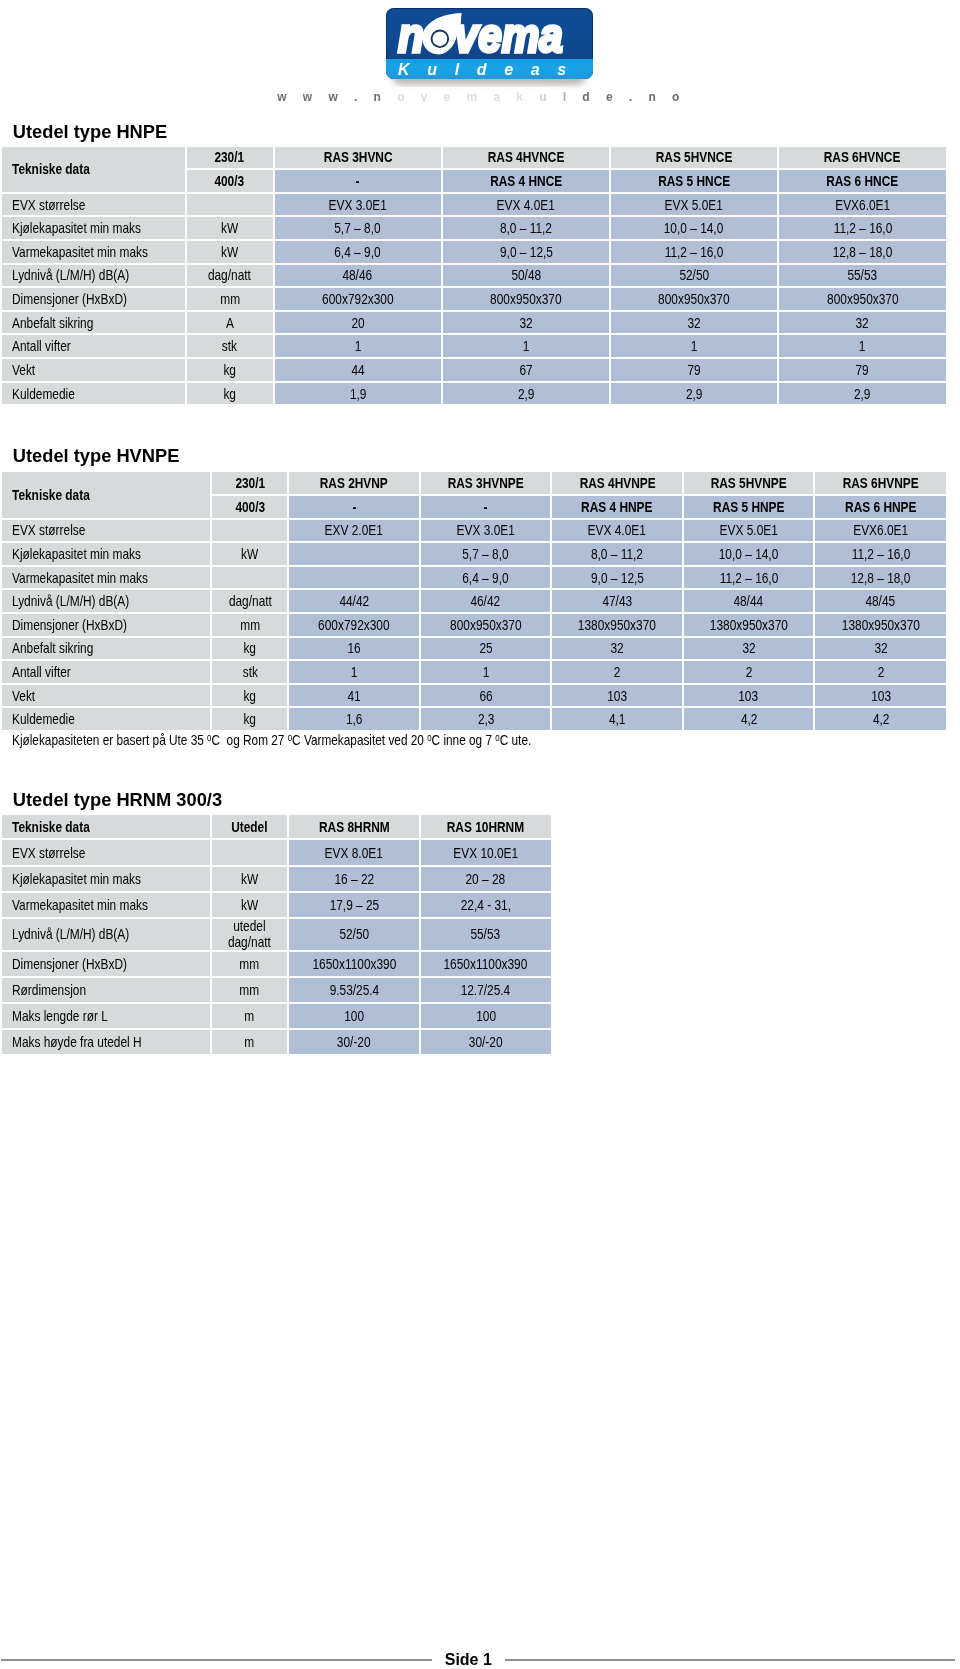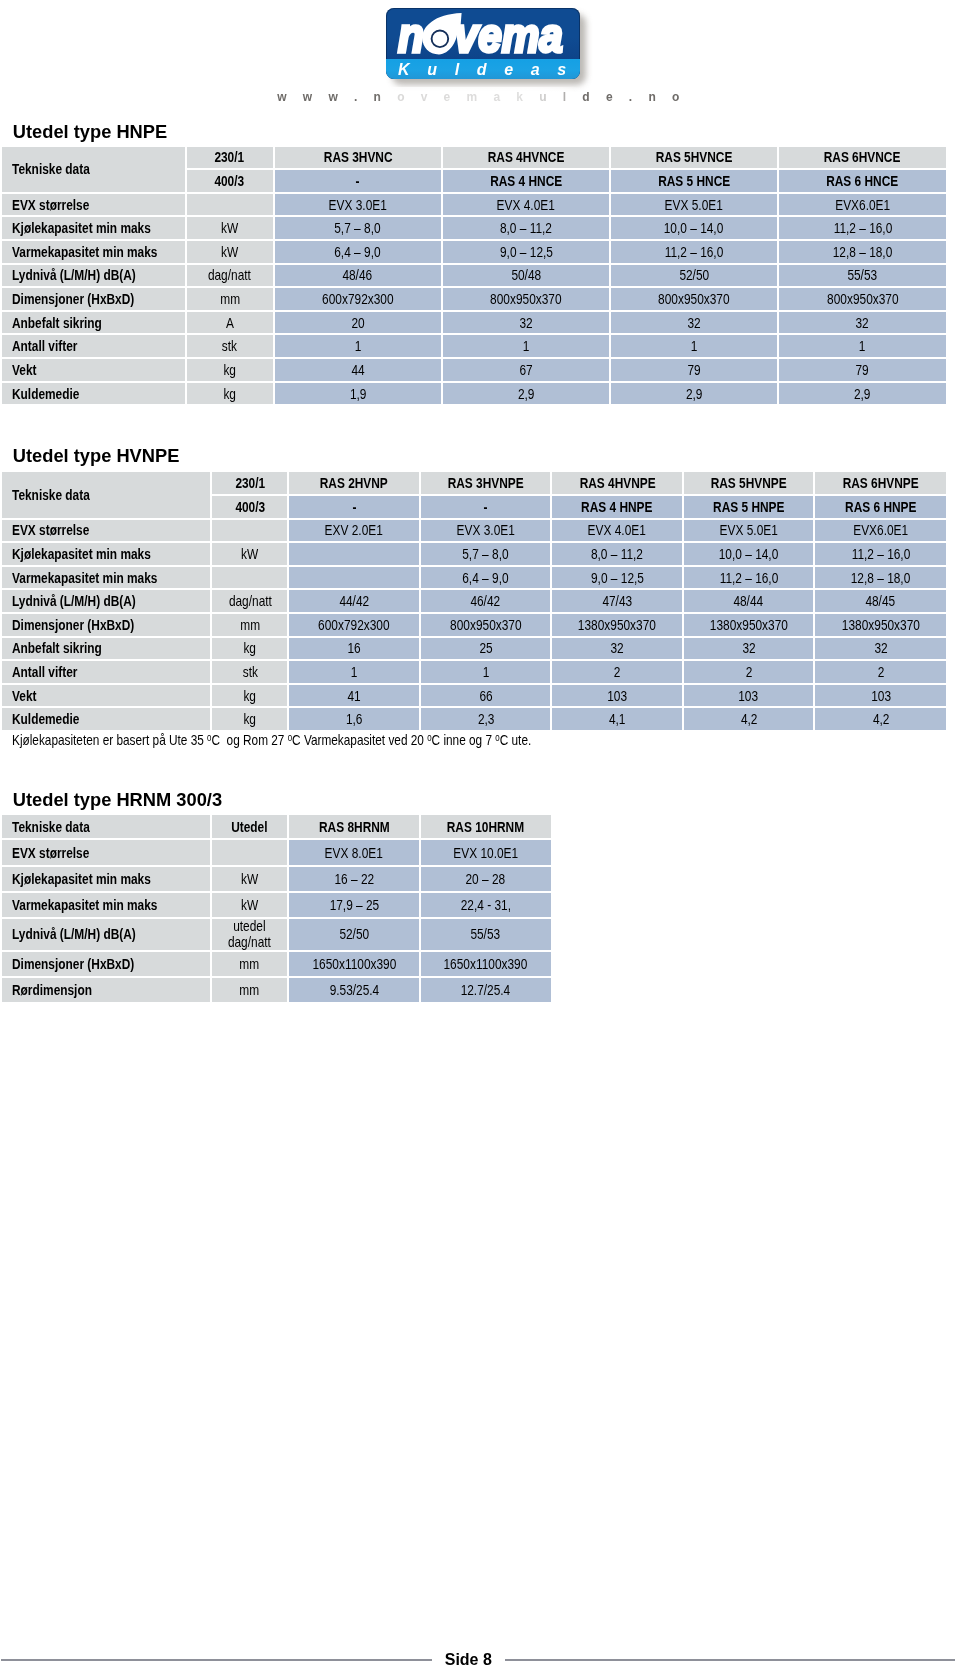--- a/index.html
+++ b/index.html
@@ -34,20 +34,21 @@
   .logo-wrap { position: absolute; left: 386.4px; top: 8.1px; width: 230px; height: 96px; }
   .logo-shadow {
     position: absolute; left: 6px; top: 6px; width: 193.5px; height: 70.6px;
     border-radius: 9px; background: #aba7a2; filter: blur(3.2px); opacity: .8;
   }
   .logo-box {
     position: absolute; left: 0px; top: 0px; width: 193.5px; height: 70.6px;
     border-radius: 8px; overflow: hidden;
     box-shadow: inset 0 0 0 1px rgba(6,32,70,0.55);
     background: linear-gradient(180deg, var(--logo-dark) 0%, var(--logo-dark) 42%, #0d4288 78%, var(--logo-dark) 100%);
+    padding-left: 13px;
   }
   .logo-lower {
     position: absolute; left: 0; bottom: 0; width: 100%; height: 19.4px;
     background: linear-gradient(180deg, #15a0e4 0%, var(--logo-light) 55%, #2196d6 100%);
   }
   .logo-word {
     position: absolute; left: 12.1px; top: 3.3px;
     font-family: "Liberation Sans", sans-serif;
     font-weight: bold; font-style: italic;
     font-size: 48.2px; line-height: 48.2px; color: var(--logo-text);
@@ -109,21 +110,21 @@
     display: inline-block;
     transform: scaleX(0.815);
     white-space: nowrap;
     position: relative;
     top: 0.2px;
   }
   table.t td.c .cx { transform-origin: center; }
   table.t td.l .cx { transform-origin: left; }
   table.t td.blue { background: var(--data-cell); }
   table.t td.c { text-align: center; }
-  table.t td.l { text-align: left; padding-left: 10.4px; font-weight: bold; }
+  table.t td.l { text-align: left; padding-left: 10.4px; }
   table.t td.b { font-weight: bold; }
 
   #table3 td { height: 24.2px; }
   #table3 tr:first-child td { height: 23.3px; }
   #table3 td .cx { line-height: 1.05; }
   .note {
     position: absolute; font-size: 14.5px; white-space: nowrap;
     transform: scaleX(0.815); transform-origin: left top;
   }
   .note sup { font-size: 9.7px; vertical-align: 0.40em; }
@@ -422,18 +423,30 @@
           <td class="c"><span class="cx">mm</span></td>
           <td class="c blue"><span class="cx">1650x1100x390</span></td>
           <td class="c blue"><span class="cx">1650x1100x390</span></td>
         </tr>
         <tr>
           <td class="l"><span class="cx">Rørdimensjon</span></td>
           <td class="c"><span class="cx">mm</span></td>
           <td class="c blue"><span class="cx">9.53/25.4</span></td>
           <td class="c blue"><span class="cx">12.7/25.4</span></td>
         </tr>
+        <tr>
+          <td class="l"><span class="cx">Maks lengde rør L</span></td>
+          <td class="c"><span class="cx">m</span></td>
+          <td class="c blue"><span class="cx">100</span></td>
+          <td class="c blue"><span class="cx">100</span></td>
+        </tr>
+        <tr>
+          <td class="l"><span class="cx">Maks høyde fra utedel H</span></td>
+          <td class="c"><span class="cx">m</span></td>
+          <td class="c blue"><span class="cx">30/-20</span></td>
+          <td class="c blue"><span class="cx">30/-20</span></td>
+        </tr>
       </tbody>
     </table>
 
   <div class="footer-rule"></div>
-  <div class="footer-page"><span>Side 8</span></div>
+  <div class="footer-page"><span>Side 1</span></div>
 </div>
 
 </body></html>

